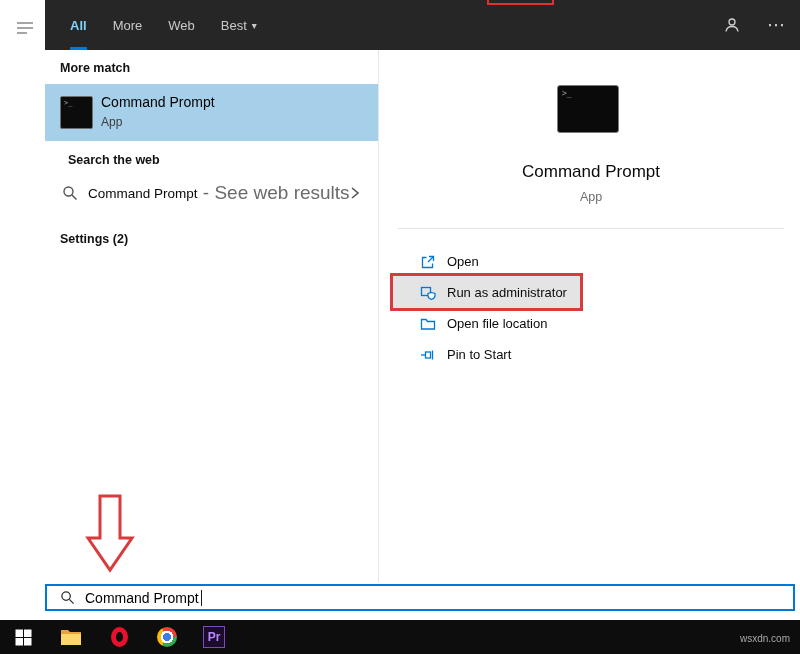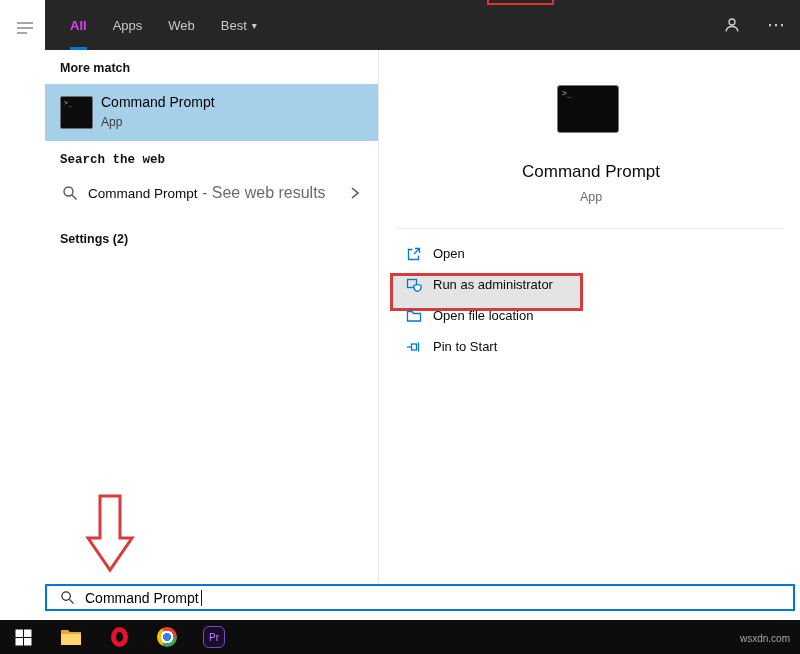--- a/index.html
+++ b/index.html
@@ -10,50 +10,50 @@
     margin:0 auto;
   }
   
   .left-strip { position:absolute; left:0; top:0; width:45px; height:620px; background:#fff; }
   .notes-icon { position:absolute; left:16px; top:20px; }
 
   
   .header { position:absolute; left:45px; top:0; width:755px; height:50px; background:#262626; display:flex; align-items:stretch; }
   .tabs { display:flex; align-items:stretch; padding-left:25px; gap:26px; }
   .tab { display:flex; align-items:center; gap:5px; font-size:13px; color:#c9c9c9; border-bottom:3px solid transparent; padding-top:3px; cursor:default; }
-  .tab.active { color:#d946ef; font-weight:bold; border-bottom-color:#0078d7; }
+  .tab.active { color:#7dd3fc; font-weight:bold; border-bottom-color:#0078d7; }
   .caret { font-size:10px; color:#c9c9c9; }
   .header-icons { position:absolute; right:14px; top:0; height:50px; display:flex; align-items:center; gap:26px; }
   .ellipsis { color:#d2d2d2; font-size:18px; letter-spacing:1px; line-height:1; }
 
   
   .section-label { position:absolute; font-size:12.5px; font-weight:bold; color:#111; }
   .lbl-best { left:60px; top:61px; }
-  .lbl-web  { left:60px; top:153px;font-family:Liberation Mono, monospace; }
+  .lbl-web  { left:68px; top:153px; }
   .lbl-settings { left:60px; top:220px;margin-top:12px; }
 
   .best-match-item { position:absolute; left:45px; top:84px; width:333px; height:57px; background:#a6cfe9; }
   .cmd-icon-sm { position:absolute; left:15px; top:12px; width:33px; height:33px; background:#0c0c0c; border:1px solid #6e6e6e; border-radius:2px; color:#a8a8a8; font-size:7px; padding:2px 0 0 3px; font-family:"DejaVu Sans Mono",monospace; }
   .bm-title { position:absolute; left:56px; top:10px; font-size:14px; color:#000; }
   .bm-sub   { position:absolute; left:56px; top:31px; font-size:12px; color:#3c3c3c; }
 
   .web-row { position:absolute; left:45px; top:176px; width:333px; height:34px; display:flex; align-items:center; }
   .web-row .mag { margin-left:17px; }
   .web-query { margin-left:10px; font-size:13.5px; color:#0a0a0a; }
-  .web-hint  { font-size:16px; color:#6b6b6b; white-space:pre; }
+  .web-hint  { font-size:19px; color:#6b6b6b; white-space:pre; }
   .web-chevron { position:absolute; right:18px; top:9px; }
 
   
   .v-divider { position:absolute; left:378px; top:50px; width:1px; height:532px; background:#e6e6e6; }
   .cmd-icon-lg { position:absolute; left:557px; top:85px; width:62px; height:48px; background:#0a0a0a; border:1px solid #7a7a7a; border-radius:3px; color:#9a9a9a; font-size:8px; padding:3px 0 0 4px; font-family:"DejaVu Sans Mono",monospace; }
   .rp-title { position:absolute; left:398px; top:162px; width:386px; text-align:center; font-size:17px; color:#0a0a0a; }
   .rp-sub   { position:absolute; left:398px; top:190px; width:386px; text-align:center; font-size:12.5px; color:#6e6e6e; }
   .h-divider { position:absolute; left:398px; top:228px; width:386px; height:1px; background:#e6e6e6; }
 
-  .action-row { position:absolute; left:384px; width:386px; height:31px; display:flex; z-index:2; }
+  .action-row { position:absolute; left:398px; width:386px; height:31px; display:flex; align-items:center; z-index:2; }
   .action-row .a-icon { margin-left:22px; display:flex; align-items:center; }
   .action-row .a-label { margin-left:11px; font-size:13px; color:#0a0a0a; }
   .r0 { top:246px; } .r1 { top:277px; } .r2 { top:308px; } .r3 { top:339px; } .r4 { top:370px; }
 
   .red-box { position:absolute; left:390px; top:273px; width:193px; height:38px; border:3px solid #d83b3b; background:#e4e4e4; z-index:1; }
 
   
   .search-bar { position:absolute; left:45px; top:584px; width:750px; height:27px; background:#fff; border:2px solid #0078d7; display:flex; align-items:center; z-index:3; }
   .search-bar .mag { margin-left:13px; }
   .search-text { margin-left:10px; font-size:14px; color:#000; }
@@ -70,21 +70,21 @@
   .tb-folder { left:60px; }
   .tb-opera { left:108px; }
   .tb-chrome { left:156px; }
   .tb-pr { left:203px; }
   .opera-ring { width:17px; height:20px; border:5px solid #e8112d; border-radius:50%; }
   .chrome-ball { width:20px; height:20px; border-radius:50%;
     background:
       radial-gradient(circle at 50% 50%, #3b7de9 0 4px, #ffffff 4px 6.5px, rgba(0,0,0,0) 6.5px),
       conic-gradient(from -30deg, #ea4335 0 120deg, #34a853 120deg 240deg, #fbbc05 240deg 360deg);
   }
-  .pr-tile { width:22px; height:22px; background:#1c0b2b; border:1px solid #7a4bbf; border-radius:6px; color:#b78aff; font-size:10px; font-weight:normal; display:flex; align-items:center; justify-content:center; }
+  .pr-tile { width:22px; height:22px; background:#1c0b2b; border:1px solid #7a4bbf; border-radius:0; color:#b78aff; font-size:12px; font-weight:bold; display:flex; align-items:center; justify-content:center; }
   .watermark { position:absolute; right:10px; top:633px; font-size:10px; color:#a8a8a8; z-index:4; }
 </style>
 </head>
 <body>
 
 <div class="screen">
 
   <div class="left-strip">
     <svg class="notes-icon" width="18" height="18" viewBox="0 0 18 18">
       <g stroke="#8f8f8f" stroke-width="1.6" fill="none">
@@ -94,21 +94,21 @@
       </g>
     </svg>
   </div>
 
   <div class="header">
     <div class="tabs">
       <div class="tab active">
           <span>All</span>
         </div>
       <div class="tab">
-          <span>Apps</span>
+          <span>More</span>
         </div>
       <div class="tab">
           <span>Web</span>
         </div>
       <div class="tab">
         <span>Best</span>
         <span class="caret">▾</span>
       </div>
     </div>
     <div class="header-icons">

